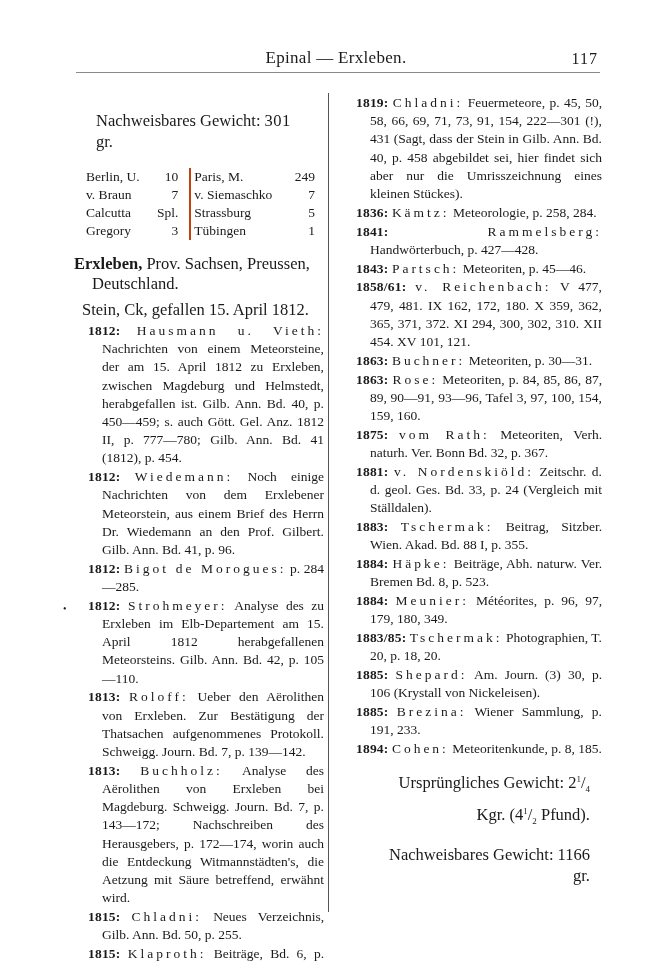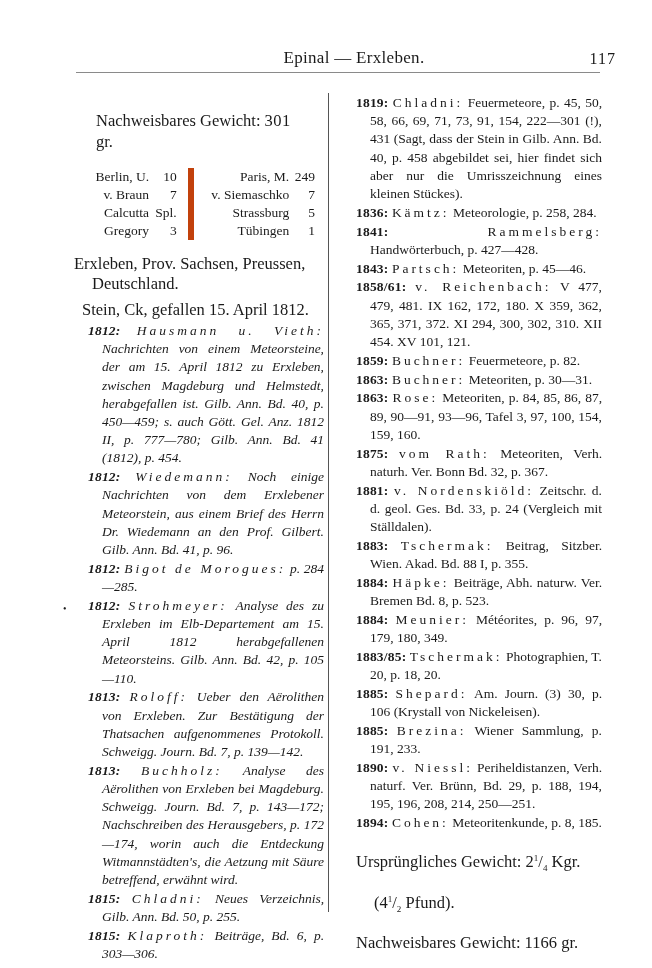--- a/index.html
+++ b/index.html
@@ -1,45 +1,45 @@
 <!DOCTYPE html>
 <html><head>
 <meta charset="utf-8">
 <style>
   html, body { margin: 0; padding: 0; background: #ffffff; }
   body { width: 652px; height: 968px; position: relative; overflow: hidden;
          font-family: "Liberation Serif", "DejaVu Serif", serif; color: #1a1a1a; }
-  .running-head { position: absolute; left: 92px; top: 46px; width: 524px; height: 26px; }
+  .running-head { position: absolute; left: 74px; top: 46px; width: 524px; height: 26px; }
   .running-title { position: absolute; left: 0; width: 100%; text-align: center; top: 2px;
                    font-size: 17px; letter-spacing: 0.3px; }
   .page-number { position: absolute; right: 0; top: 4px; font-size: 16px; letter-spacing: 1px; }
   .head-rule { position: absolute; left: 76px; top: 72px; width: 524px; height: 0;
                border-top: 1px solid #8a8a8a; }
   .col-divider { position: absolute; left: 328px; top: 93px; height: 819px; width: 0;
                  border-left: 1px solid #555; }
   .col { position: absolute; top: 94px; }
   .col-left { left: 80px; width: 244px; }
   .col-right { left: 356px; width: 246px; }
   .weight { font-size: 16.5px; line-height: 21px; margin: 16px; }
   .weight .num { letter-spacing: 0.5px; }
   table.collections { border-collapse: collapse; margin: 3px 0 0 6px; font-size: 13.5px; width: 240px; }
-  table.collections td { padding: 0; line-height: 18px; vertical-align: top; text-align: right; }
+  table.collections td { padding: 0; line-height: 18px; vertical-align: top; }
   table.collections td.v { text-align: right; padding-right: 11px; }
-  table.collections td.n2 { border-left: 6px solid #c2410c; padding-left: 3px; }
+  table.collections td.n2 { border-left: 2px solid #c2410c; padding-left: 3px; }
   .locality { margin: 14px 0 0 -6px; font-size: 16.5px; line-height: 20px; padding-left: 18px; text-indent: -18px; }
-  .locality .place { font-weight: normal; }
+  .locality .place { font-weight: bold; }
   .fall { margin: 6px 0 2px 2px; font-size: 16.5px; line-height: 20px; }
   .refs { margin: 0; padding: 0; list-style: none; }
   .ref { font-size: 13.5px; line-height: 18.2px; padding-left: 14px; text-indent: -14px;
          text-align: justify; margin: 0 0 0.6px 0; }
-  .col-left .ref { margin-left: 8px; font-style: italic; }
+  .col-left .ref { margin-left: 8px; }
   .ref .yr { font-weight: bold; letter-spacing: 0.2px; }
   .ref .au { letter-spacing: 3px; }
   .bullet { position: absolute; left: 63px; top: 603px; font-size: 10px; }
-  .summary { font-size: 16.5px; line-height: 30px; margin: 0; padding-left: 18px; text-indent: -18px; }
+  .summary { font-size: 16.5px; line-height: 21px; margin: 12px; padding-left: 18px; text-indent: -18px; text-align: right; }
   .summary.first { margin-top: 10px; }
   .summary.last { margin-top: 4px; }
   sup, sub { font-size: 9px; }
 </style>
 </head>
 <body>
 
 <div class="running-head">
   <span class="running-title">Epinal — Erxleben.</span>
   <span class="page-number">117</span>
@@ -102,32 +102,30 @@
     </ul>
 </div>
 
 <div class="col col-right">
   <ul class="refs" id="refs-right">
       <li class="ref"><span class="yr">1819:</span> <span class="au">Chladni:</span> <span>Feuermeteore, p. 45, 50, 58, 66, 69, 71, 73, 91, 154, 222—301 (!), 431 (Sagt, dass der Stein in Gilb. Ann. Bd. 40, p. 458 abgebildet sei, hier findet sich aber nur die Umrisszeichnung eines kleinen Stückes).</span></li>
       <li class="ref"><span class="yr">1836:</span> <span class="au">Kämtz:</span> <span>Meteorologie, p. 258, 284.</span></li>
       <li class="ref"><span class="yr">1841:</span> <span class="au">Rammelsberg:</span> <span>Handwörterbuch, p. 427—428.</span></li>
       <li class="ref"><span class="yr">1843:</span> <span class="au">Partsch:</span> <span>Meteoriten, p. 45—46.</span></li>
       <li class="ref"><span class="yr">1858/61:</span> <span class="au">v. Reichenbach:</span> <span>V 477, 479, 481. IX 162, 172, 180. X 359, 362, 365, 371, 372. XI 294, 300, 302, 310. XII 454. XV 101, 121.</span></li>
-      <li class="ref"><span class="yr">1859:</span> <span class="au">Buchner:</span> <span>Feuermeteore, p. 82.</span></li>
       <li class="ref"><span class="yr">1863:</span> <span class="au">Buchner:</span> <span>Meteoriten, p. 30—31.</span></li>
       <li class="ref"><span class="yr">1863:</span> <span class="au">Rose:</span> <span>Meteoriten, p. 84, 85, 86, 87, 89, 90—91, 93—96, Tafel 3, 97, 100, 154, 159, 160.</span></li>
       <li class="ref"><span class="yr">1875:</span> <span class="au">vom Rath:</span> <span>Meteoriten, Verh. naturh. Ver. Bonn Bd. 32, p. 367.</span></li>
       <li class="ref"><span class="yr">1881:</span> <span class="au">v. Nordenskiöld:</span> <span>Zeitschr. d. d. geol. Ges. Bd. 33, p. 24 (Vergleich mit Ställdalen).</span></li>
       <li class="ref"><span class="yr">1883:</span> <span class="au">Tschermak:</span> <span>Beitrag, Sitzber. Wien. Akad. Bd. 88 I, p. 355.</span></li>
       <li class="ref"><span class="yr">1884:</span> <span class="au">Häpke:</span> <span>Beiträge, Abh. naturw. Ver. Bremen Bd. 8, p. 523.</span></li>
       <li class="ref"><span class="yr">1884:</span> <span class="au">Meunier:</span> <span>Météorites, p. 96, 97, 179, 180, 349.</span></li>
       <li class="ref"><span class="yr">1883/85:</span> <span class="au">Tschermak:</span> <span>Photographien, T. 20, p. 18, 20.</span></li>
       <li class="ref"><span class="yr">1885:</span> <span class="au">Shepard:</span> <span>Am. Journ. (3) 30, p. 106 (Krystall von Nickeleisen).</span></li>
       <li class="ref"><span class="yr">1885:</span> <span class="au">Brezina:</span> <span>Wiener Sammlung, p. 191, 233.</span></li>
-      <li class="ref"><span class="yr">1890:</span> <span class="au">v. Niessl:</span> <span>Periheldistanzen, Verh. naturf. Ver. Brünn, Bd. 29, p. 188, 194, 195, 196, 208, 214, 250—251.</span></li>
       <li class="ref"><span class="yr">1894:</span> <span class="au">Cohen:</span> <span>Meteoritenkunde, p. 8, 185.</span></li>
     </ul>
 
   <p class="summary first">
     <span>Ursprüngliches Gewicht:</span>
     <span><span>2</span><sup>1</sup>/<sub>4</sub></span>
     <span>Kgr.</span>
     <span><span>(4</span><sup>1</sup>/<sub>2</sub> <span>Pfund).</span></span>
   </p>
   <p class="summary last">

